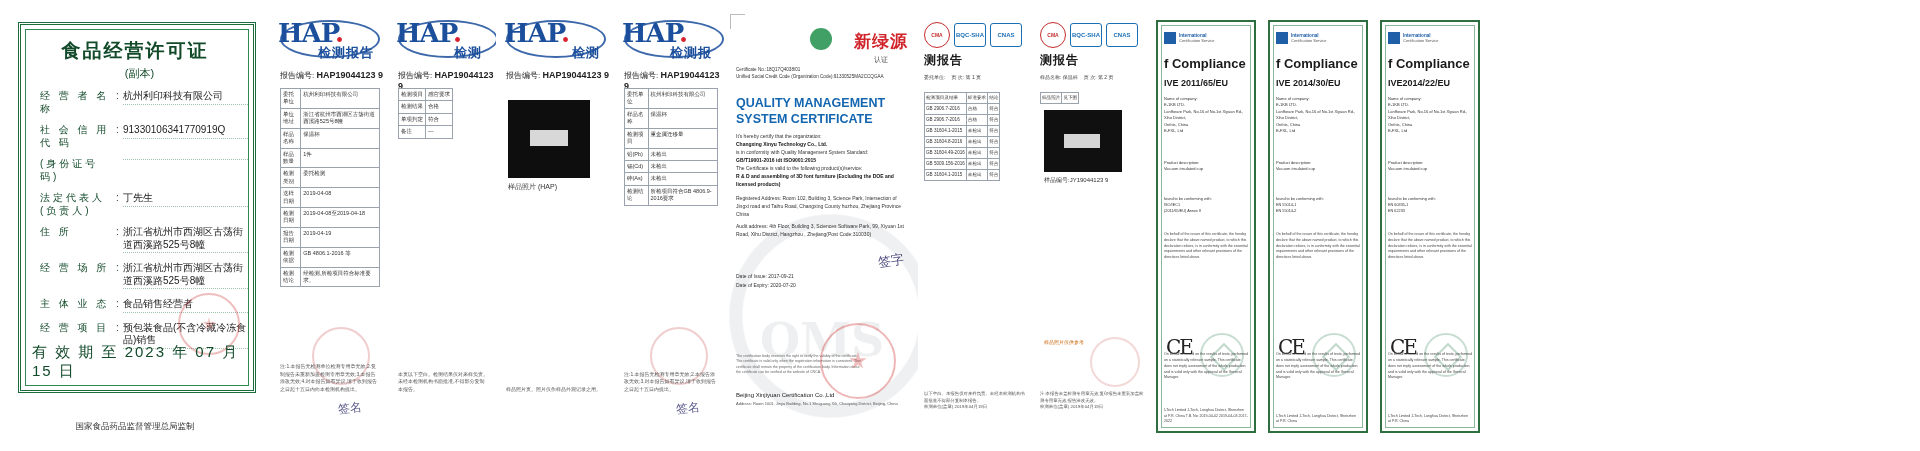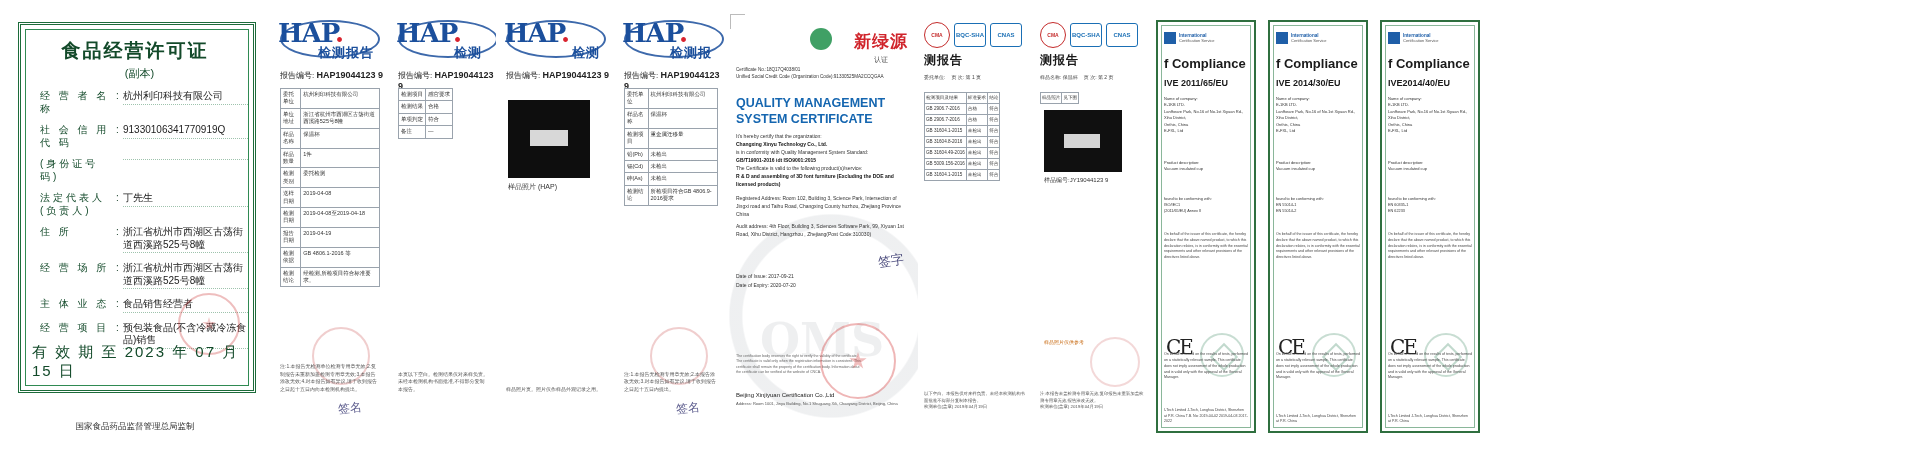--- a/index.html
+++ b/index.html
@@ -520,21 +520,21 @@
   <div class="cert eu">
     <div class="outer"></div>
     <div class="org">
       <div class="orgmark"></div>
       <div>
           <div class="orgtxt">International</div>
       <div class="orgsub">Certification Service</div>
         </div>
     </div>
     <h3>f Compliance</h3>
-    <h4>IVE2014/40/EU</h4>
+    <h4>IVE2014/22/EU</h4>
     <div class="blk">
       <div>Name of company:</div>
       <div>E-1KB LTD.</div>
       <div>Lanfheare Park, No.16 of No.1st Xiyuan Rd., Xihu District,</div>
       <div>Onthis, China</div>
       <div>E-FXL, Ltd</div>
     </div>
     <div class="blk2">
       <div>Product description:</div>
       <div>Vacuum insulated cup</div>

